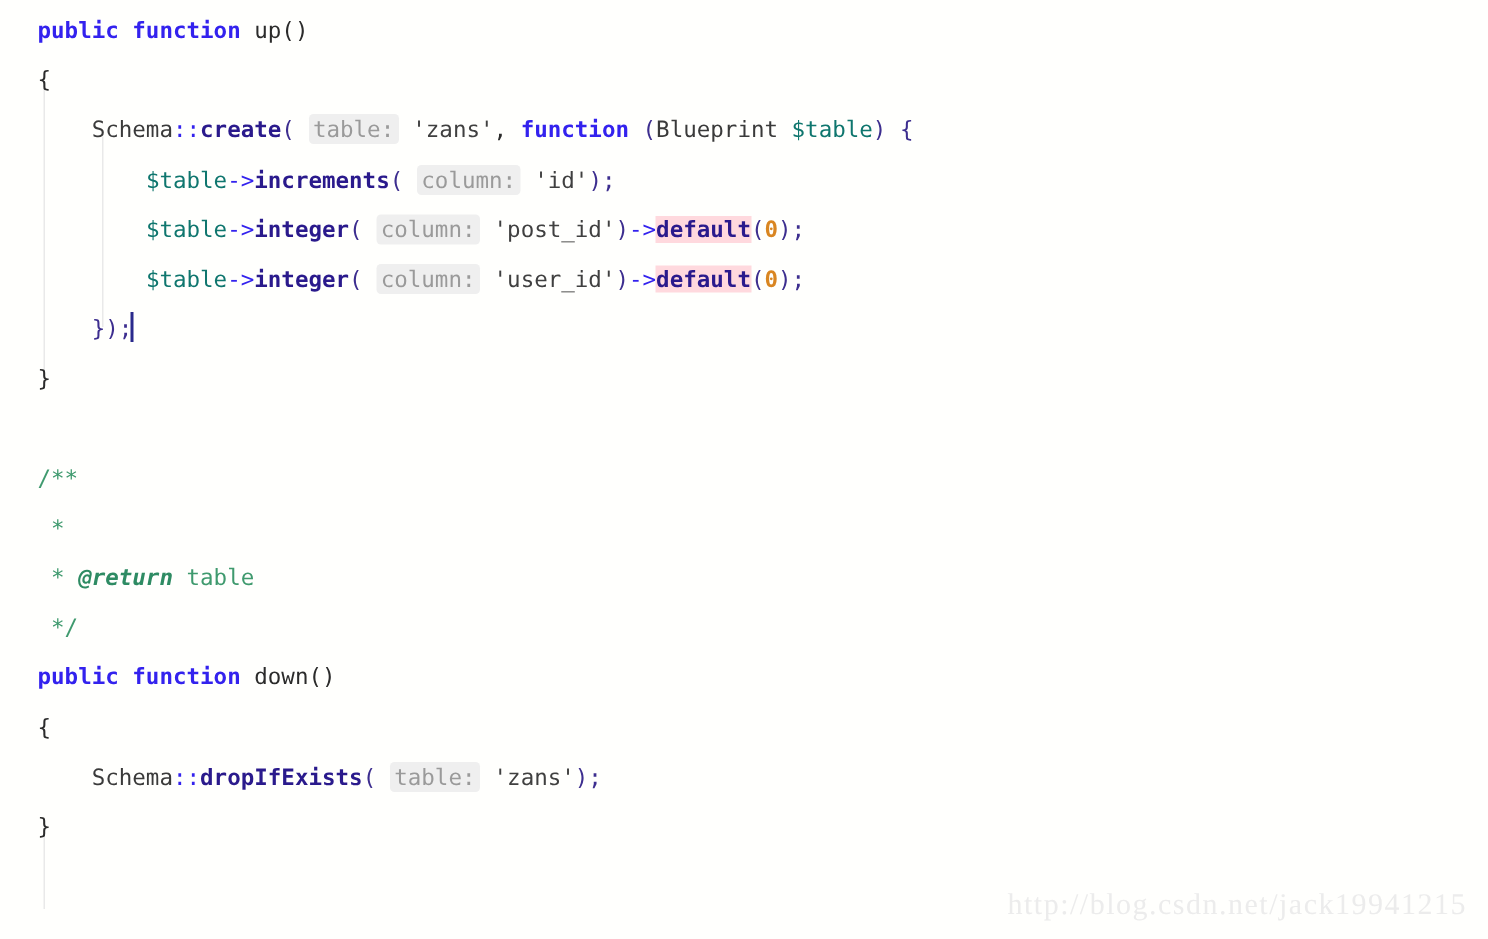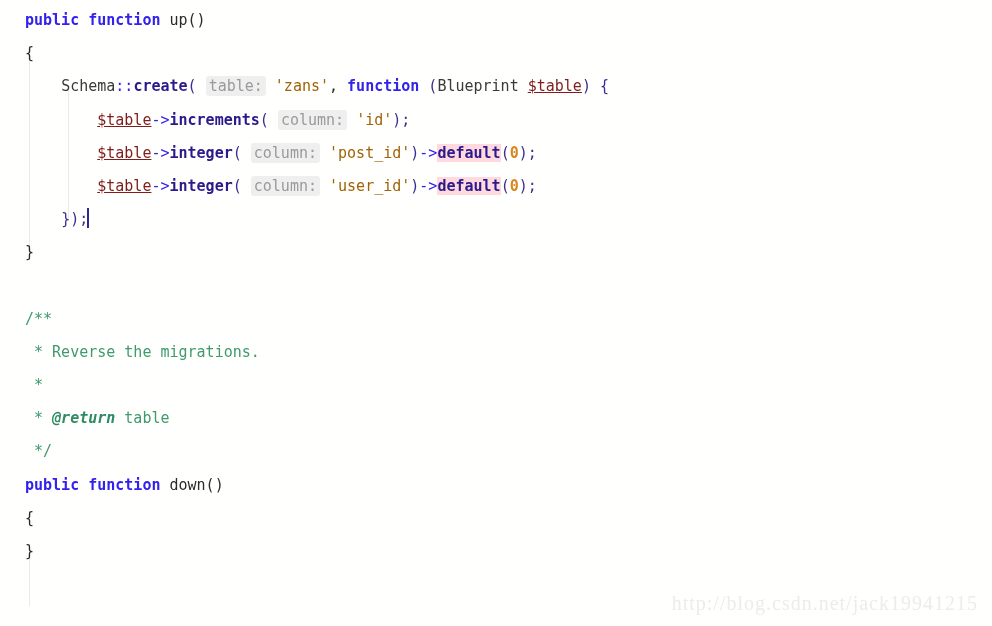--- a/index.html
+++ b/index.html
@@ -40,22 +40,22 @@
   }
 
   
   .kw       { color: #3322ee; font-weight: bold; }      
   .fname    { color: #2b2b2b; }                          
   .punc     { color: #3d2e8f; }                          
   .brace    { color: #2b2b2b; }
   .cls      { color: #3a3a3a; }                          
   .op       { color: #3322ee; }                          
   .method   { color: #2a1a8c; font-weight: bold; text-align: right; }       
-  .var      { color: #7f1d1d; text-decoration: underline; }                          
-  .str      { color: #a16207; }                          
+  .var      { color: #0f766e; }                          
+  .str      { color: #404040; }                          
   .num      { color: #d98521; font-weight: bold; }       
   .hint     { color: #9a9a9a; background: #efefef;
               border-radius: 3px; padding: 1px 3px; }
   .err      { background: #ffd9de; }                     
   .cmt      { color: #3f9a6e; }
   .cmttag   { color: #2e8b63; font-weight: bold; font-style: italic; margin-top: 45px; }
 
   
   .caret {
     display: inline-block;
@@ -105,32 +105,32 @@
 
 
     <div class="line">    <span class="punc">});</span><span class="caret"></span></div>
 
     <div class="line"><span class="brace">}</span></div>
 
     <div class="line"><span></span></div>
 
     <div class="line"><span class="cmt">/**</span></div>
 
-    <div class="line"><span class="cmt"> * Reverse the migrations.</span></div>
 
     <div class="line"><span class="cmt"> *</span></div>
 
     <div class="line"><span class="cmt"> * </span><span class="cmttag">@return</span><span class="cmt"> table</span></div>
 
     <div class="line"><span class="cmt"> */</span></div>
 
     <div class="line"><span class="kw">public</span> <span class="kw">function</span><span class="fname"> down()</span></div>
 
     <div class="line"><span class="brace">{</span></div>
 
+    <div class="line">    <span class="cls">Schema</span><span class="op">::</span><span class="method">dropIfExists</span><span class="punc">(</span> <span class="hint">table:</span> <span class="str">'zans'</span><span class="punc">);</span></div>
 
     <div class="line"><span class="brace">}</span></div>
 
   </div>
 
   <div id="watermark">http://blog.csdn.net/jack19941215</div>
 
 </div>
 
 </body></html>

